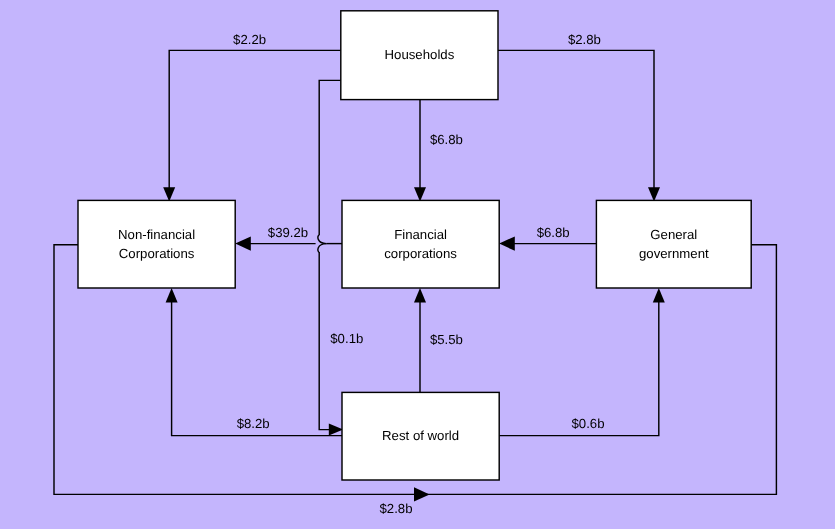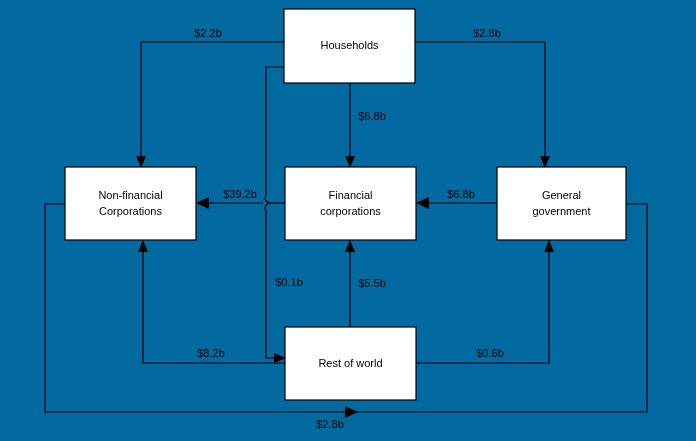--- a/index.html
+++ b/index.html
@@ -5,21 +5,21 @@
 <style>
   html, body {
     margin: 0;
     padding: 0;
     background: #ffffff;
   }
   #diagram-root {
     position: relative;
     width: 696px;
     height: 441px;
-    background: #0369a1;
+    background: #c4b5fd;
     font-family: "Liberation Sans", sans-serif;
     overflow: hidden;
   }
   #flow-svg {
     position: absolute;
     top: 0;
     left: 0;
     width: 696px;
     height: 441px;
   }

